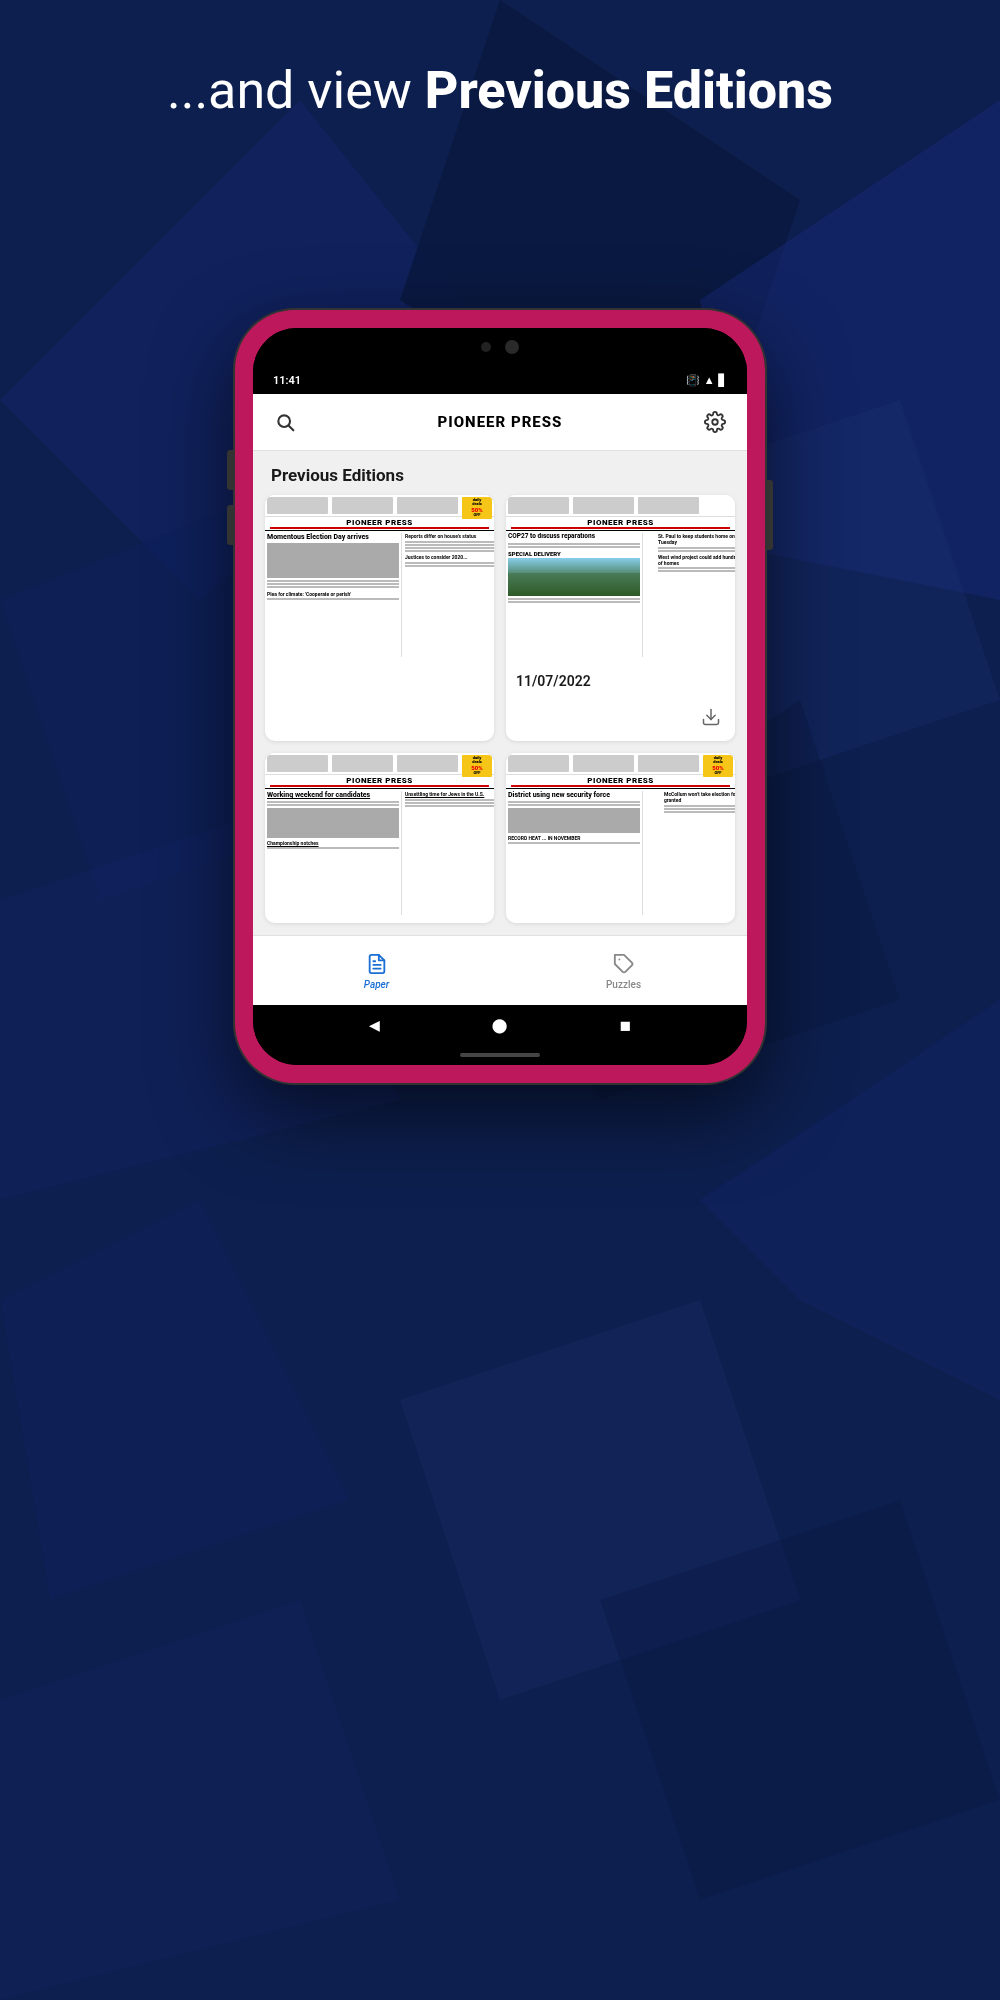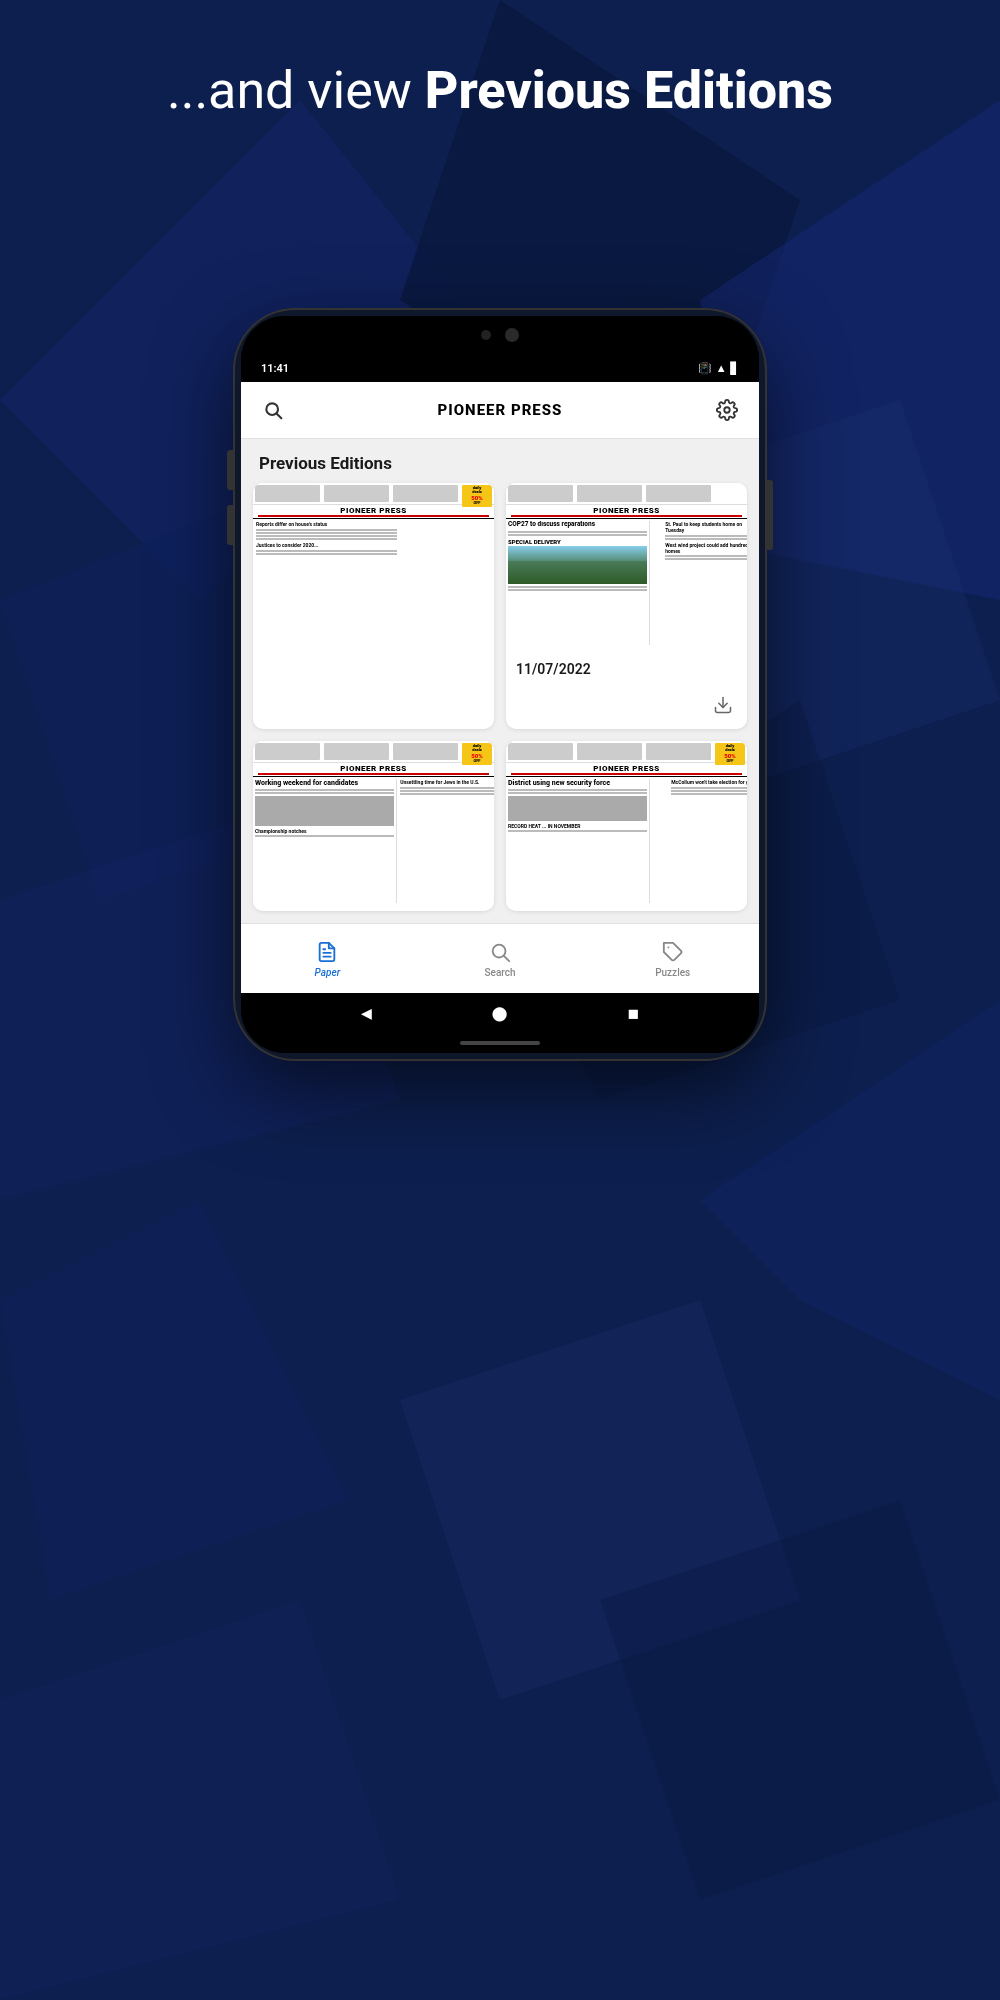--- a/index.html
+++ b/index.html
@@ -42,23 +42,23 @@
     .phone-wrapper {
       position: absolute;
       top: 310px;
       left: 50%;
       transform: translateX(-50%);
       width: 530px;
       z-index: 3;
     }
 
     .phone-outer {
-      background: #0f172a;
+      background: #be185d;
       border-radius: 60px;
-      padding: 6px;
+      padding: 18px;
       box-shadow: 0 0 0 2px #333, 0 30px 80px rgba(0,0,0,0.6);
       position: relative;
     }
 
     
     .side-btn-left {
       position: absolute;
       left: -8px;
       top: 140px;
       width: 6px;
@@ -360,20 +360,29 @@
                     <div style="background:#f5c518; font-size:4px; font-weight:900; text-align:center; padding:1px; line-height:1.1; color:#000; border-radius:1px;">daily<br>deals<br><span style="font-size:6px; color:#e00;">50%</span><br><span style="font-size:4px;">OFF</span></div>
                   </div>
                 </div>
 
                 <div style="text-align:center; padding:1px; background:#fff; border-bottom:1px solid #000;">
                   <div style="font-size:8px; font-weight:900; letter-spacing:0.5px; color:#000;">PIONEER PRESS</div>
                   <div style="height:2px; background:#c00; margin:0 4px;"></div>
                 </div>
 
                 <div style="display:grid; grid-template-columns:60% 40%; gap:2px; padding:2px; height:calc(100% - 42px);">
+                  <div style="border-right:1px solid #ddd; padding-right:2px; overflow:hidden;">
+                    <div style="font-size:7px; font-weight:800; color:#000; line-height:1.2; margin-bottom:2px;">Momentous Election Day arrives</div>
+                    <div style="width:100%; height:35px; background:#aaa; margin-bottom:2px;"></div>
+                    <div style="height:2px; background:#bbb; margin-bottom:1px;"></div>
+                    <div style="height:2px; background:#bbb; margin-bottom:1px;"></div>
+                    <div style="height:2px; background:#bbb; margin-bottom:3px;"></div>
+                    <div style="font-size:5px; font-weight:700; color:#000; line-height:1.2;">Plea for climate: 'Cooperate or perish'</div>
+                    <div style="height:2px; background:#bbb; margin-top:1px;"></div>
+                  </div>
                   <div style="overflow:hidden; padding-left:1px;">
                     <div style="font-size:5px; font-weight:700; color:#000; line-height:1.2; margin-bottom:2px;">Reports differ on house's status</div>
                     <div style="height:2px; background:#bbb; margin-bottom:1px;"></div>
                     <div style="height:2px; background:#bbb; margin-bottom:1px;"></div>
                     <div style="height:2px; background:#bbb; margin-bottom:1px;"></div>
                     <div style="height:2px; background:#bbb; margin-bottom:2px;"></div>
                     <div style="font-size:5px; font-weight:700; color:#000; line-height:1.2; margin-bottom:2px;">Justices to consider 2020...</div>
                     <div style="height:2px; background:#bbb; margin-bottom:1px;"></div>
                     <div style="height:2px; background:#bbb;"></div>
                   </div>
@@ -443,21 +452,21 @@
                   <div style="flex:1; background:#ccc; margin:2px; border-radius:1px;"></div>
                   <div style="flex:1; background:#ccc; margin:2px; border-radius:1px;"></div>
                   <div style="width:30px; margin:2px;">
                     <div style="background:#f5c518; font-size:4px; font-weight:900; text-align:center; padding:1px; line-height:1.1; color:#000; border-radius:1px;">daily<br>deals<br><span style="font-size:6px; color:#e00;">50%</span><br><span style="font-size:4px;">OFF</span></div>
                   </div>
                 </div>
                 <div style="text-align:center; padding:1px; background:#fff; border-bottom:1px solid #000;">
                   <div style="font-size:8px; font-weight:900; letter-spacing:0.5px; color:#000;">PIONEER PRESS</div>
                   <div style="height:2px; background:#c00; margin:0 4px;"></div>
                 </div>
-                <div style="display:grid; grid-template-columns:60% 40%; gap:2px; padding:2px; height:calc(100% - 42px);">
+                <div style="display:grid; grid-template-columns:60% 40%; gap:2px; padding:2px; height:calc(100% - 42px);text-decoration:underline;">
                   <div style="border-right:1px solid #ddd; padding-right:2px; overflow:hidden;">
                     <div style="font-size:7px; font-weight:800; color:#000; line-height:1.2; margin-bottom:2px;">Working weekend for candidates</div>
                     <div style="height:2px; background:#bbb; margin-bottom:1px;"></div>
                     <div style="height:2px; background:#bbb; margin-bottom:2px;"></div>
                     <div style="width:100%; height:30px; background:#aaa; margin-bottom:2px;"></div>
                     <div style="font-size:5px; font-weight:700; color:#000; line-height:1.2; margin-bottom:1px;">Championship notches</div>
                     <div style="height:2px; background:#bbb;"></div>
                   </div>
                   <div style="overflow:hidden; padding-left:1px;">
                     <div style="font-size:5px; font-weight:700; color:#000; line-height:1.2; margin-bottom:2px;">Unsettling time for Jews in the U.S.</div>
@@ -516,29 +525,20 @@
                 <polyline points="14 2 14 8 20 8"></polyline>
                 <line x1="16" y1="13" x2="8" y2="13"></line>
                 <line x1="16" y1="17" x2="8" y2="17"></line>
                 <polyline points="10 9 9 9 8 9"></polyline>
               </svg>
             </div>
             <span class="nav-label">Paper</span>
           </div>
 
 
-          <div class="nav-item">
-            <div class="nav-icon">
-              <svg width="22" height="22" viewBox="0 0 24 24" fill="none" stroke="#888" stroke-width="2" stroke-linecap="round" stroke-linejoin="round">
-                <circle cx="11" cy="11" r="7"></circle>
-                <line x1="16.5" y1="16.5" x2="22" y2="22"></line>
-              </svg>
-            </div>
-            <span class="nav-label">Search</span>
-          </div>
 
           <div class="nav-item">
             <div class="nav-icon">
               <svg width="22" height="22" viewBox="0 0 24 24" fill="none" stroke="#888" stroke-width="2" stroke-linecap="round" stroke-linejoin="round">
                 <path d="M20.59 13.41l-7.17 7.17a2 2 0 0 1-2.83 0L2 12V2h10l8.59 8.59a2 2 0 0 1 0 2.82z"></path>
                 <line x1="7" y1="7" x2="7.01" y2="7"></line>
               </svg>
             </div>
             <span class="nav-label">Puzzles</span>
           </div>

